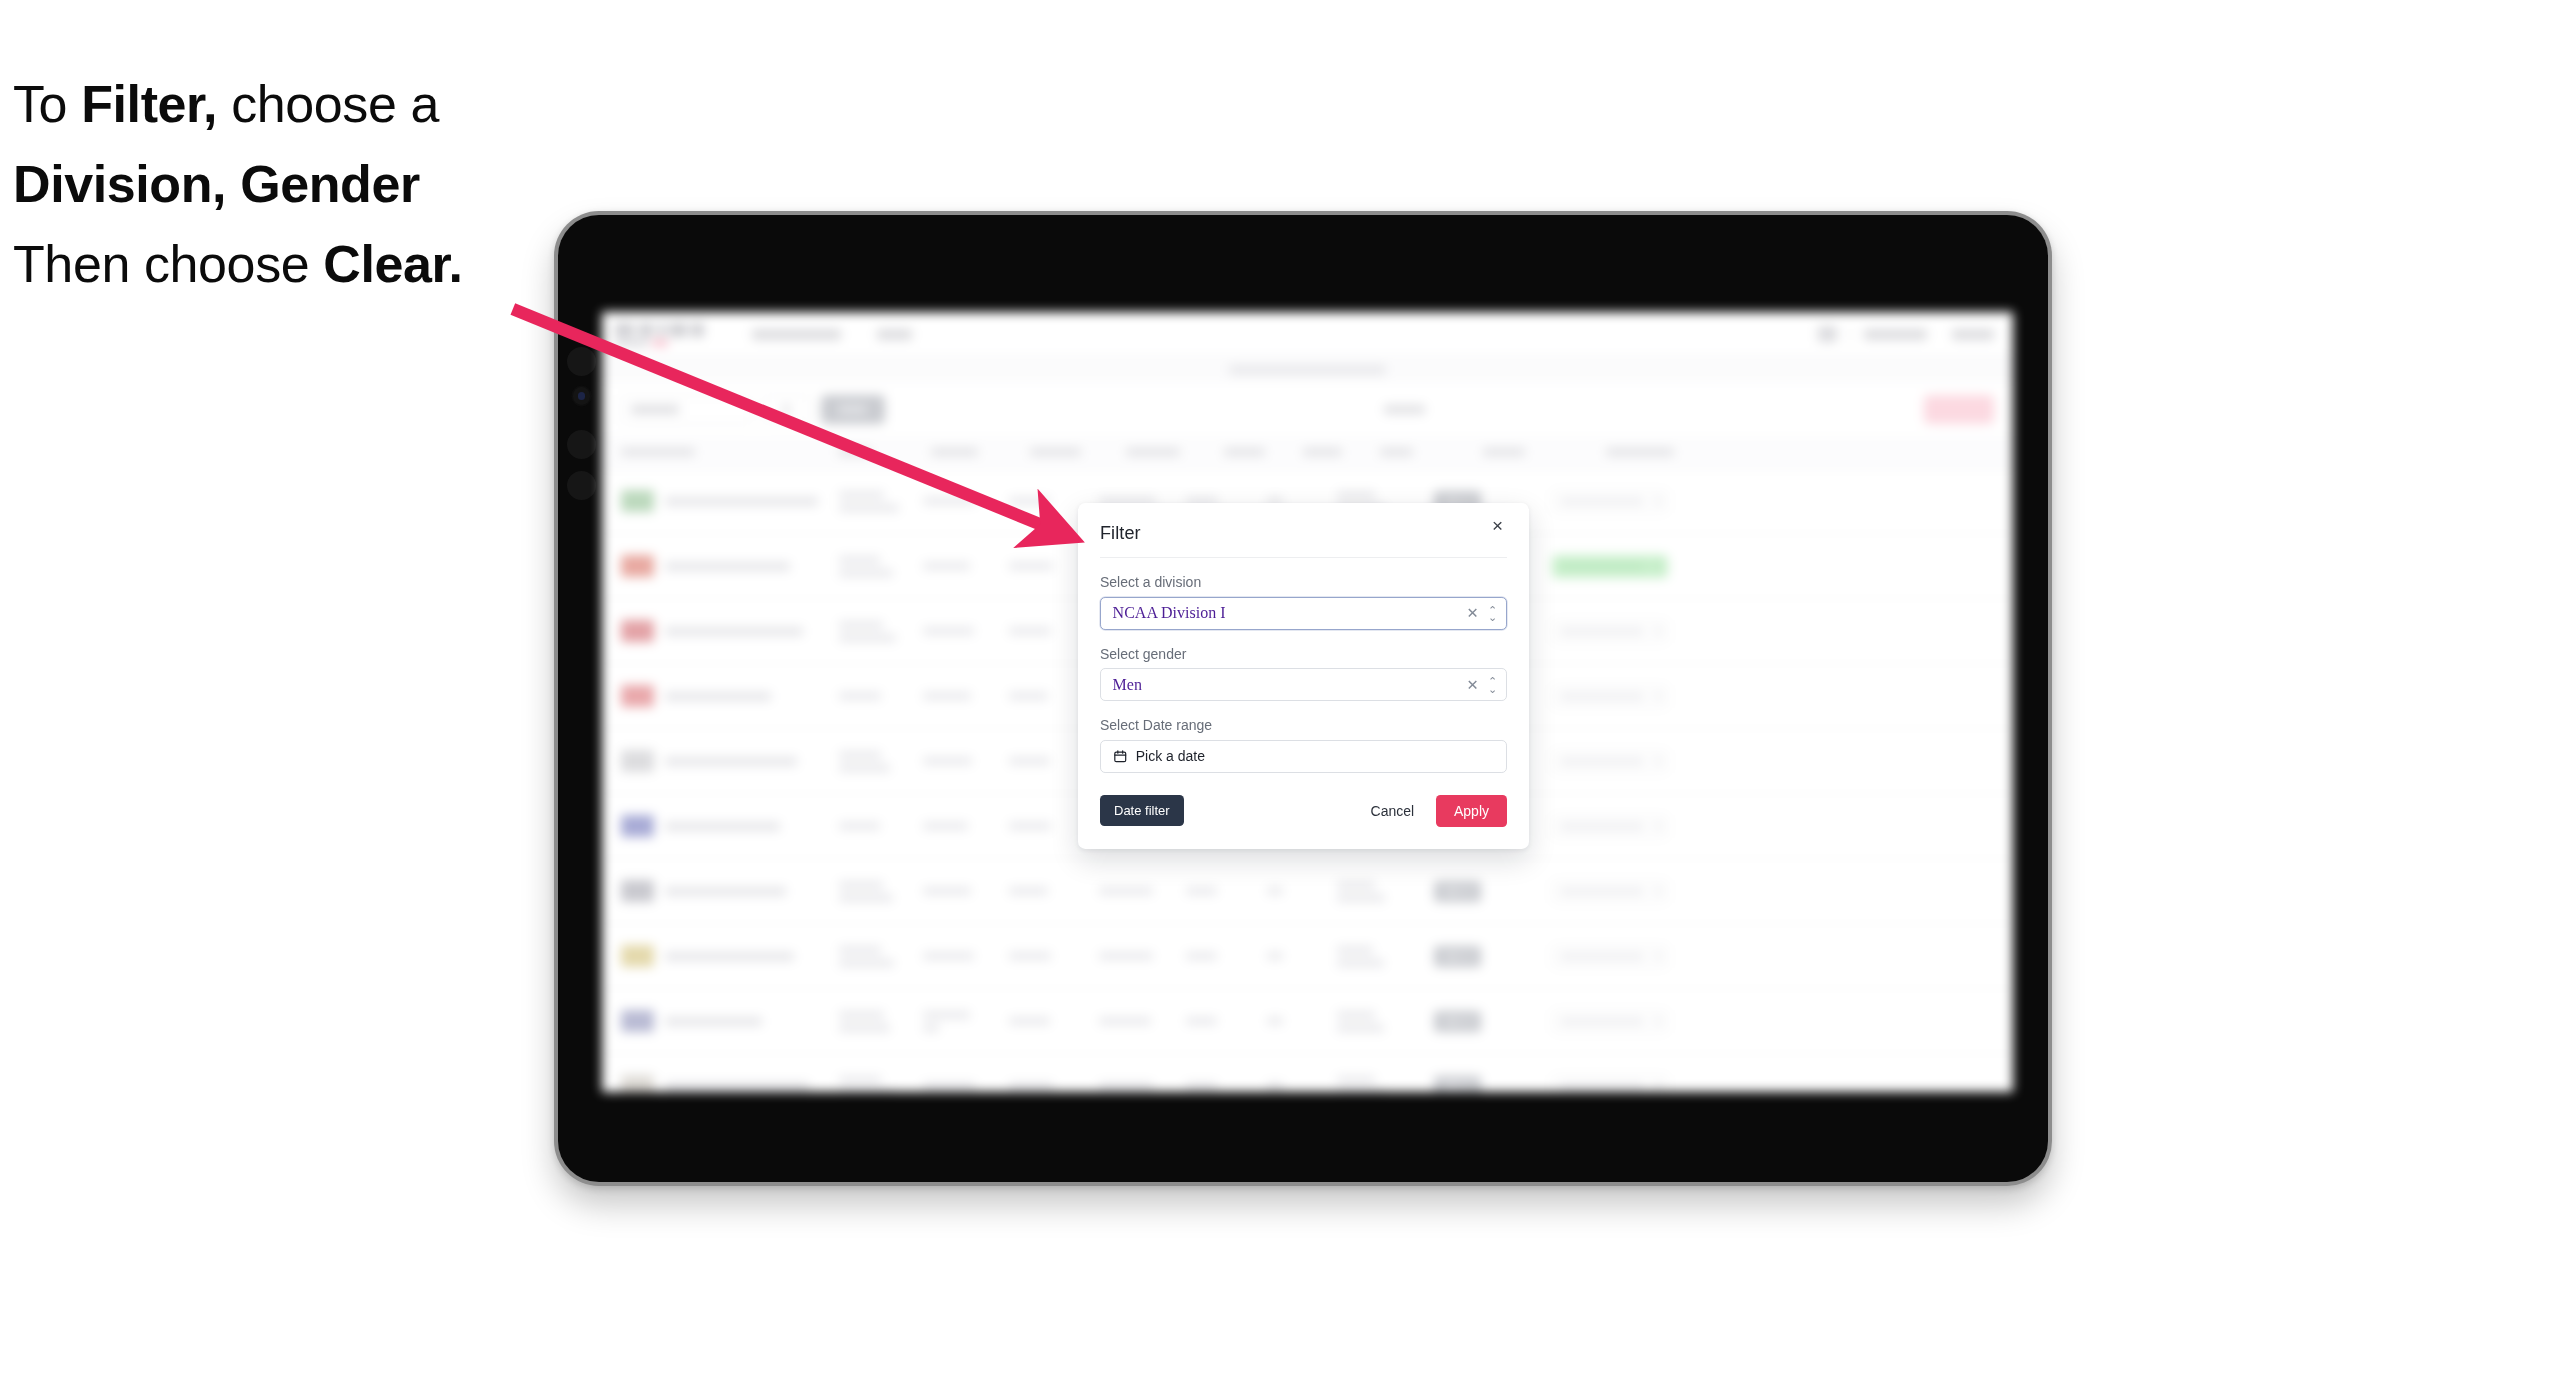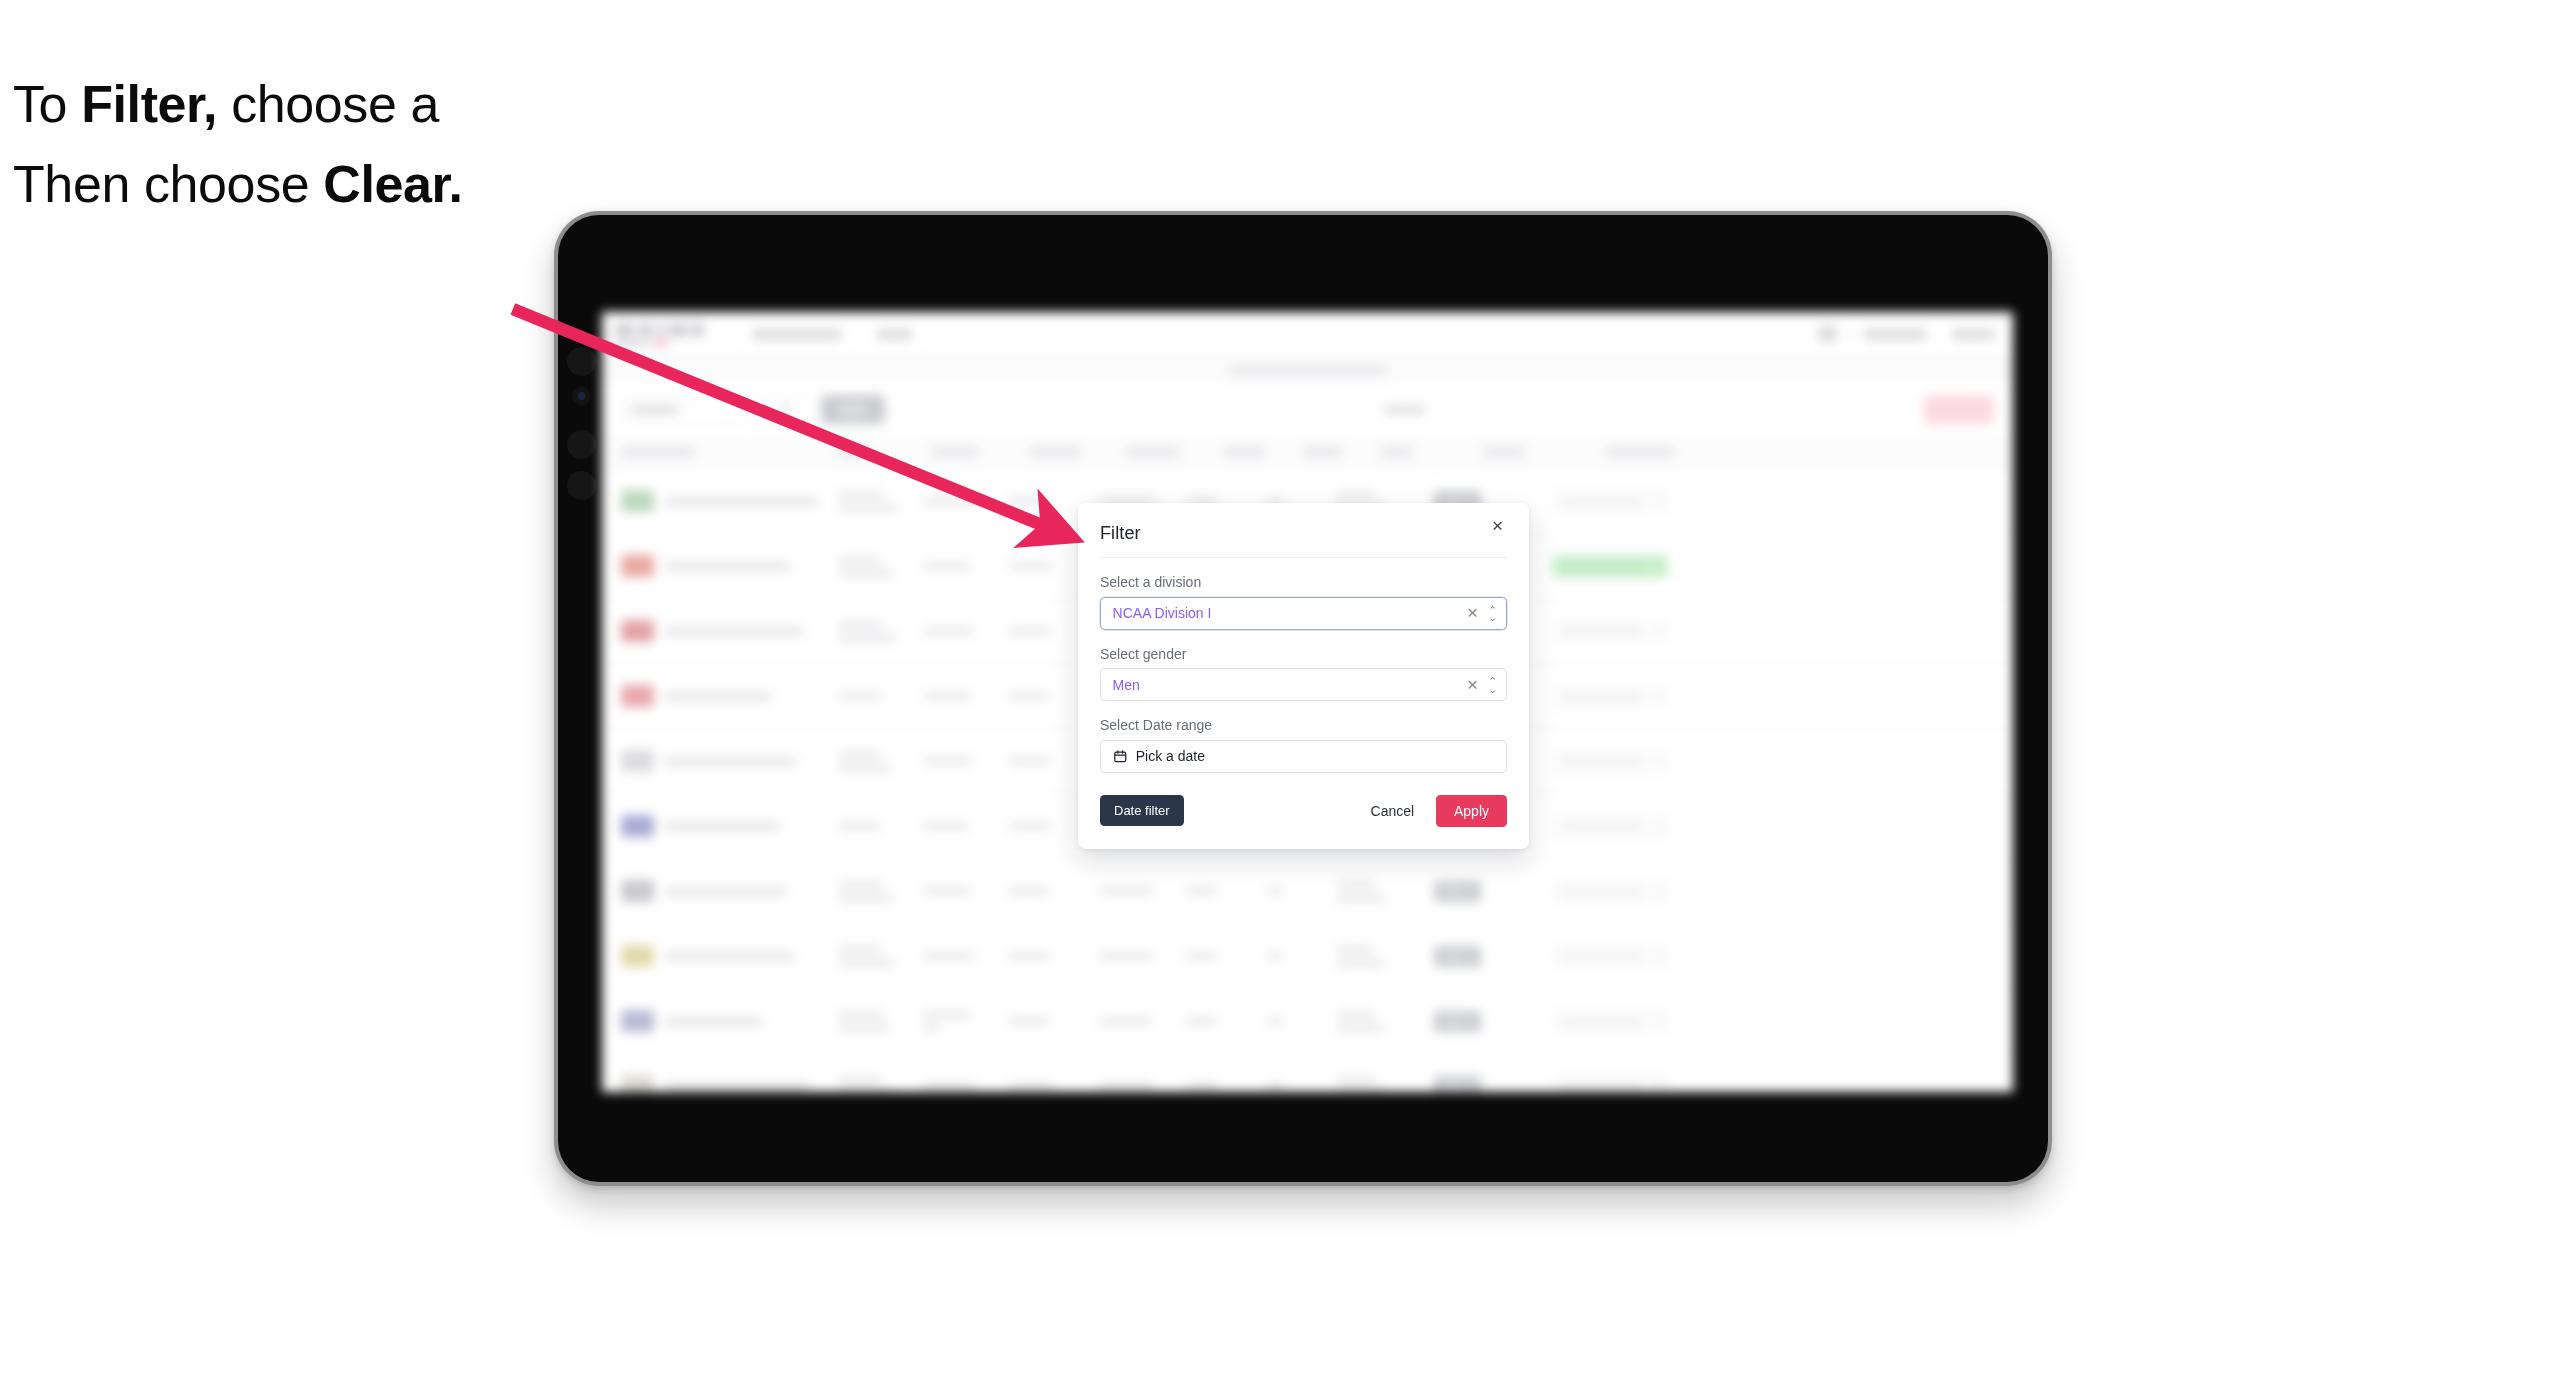--- a/index.html
+++ b/index.html
@@ -142,21 +142,21 @@
   }
   .field { margin-top: 16px; }
   .field:first-of-type { margin-top: 19px; }
   .field-label { font-size: 14px; color:#676d78; margin-bottom: 6.5px; }
   .control {
     height: 33px; border:0.7px solid #dcdfe4; border-radius: 5.1px;
     display:flex; align-items:center; padding: 0 8.7px 0 11.6px;
     background:#fff;
   }
   .control.focused { border-color: #97a6cc; box-shadow: 0 0 0 0.7px rgba(151,166,204,0.35); }
-  .control .val { flex: 1; font-size: 14px; color:#8b5cf6; }
+  .control .val { flex: 1; font-size: 16px; color:#4c1d95;font-family:Liberation Serif, serif; }
   .ctl-icons { display:flex; align-items:center; gap: 9.5px; color:#838b97; }
   .ico-x { font-size: 14.5px; line-height:1; }
   .ico-chev { display:flex; flex-direction:column; align-items:center; gap:1.5px; line-height:0.55; font-size: 11px; }
   .cal-ico { width: 14.5px; height: 14.5px; margin-right: 8.7px; flex: none; }
   .placeholder { font-size: 14px; color:#1d212a; }
 
   .modal-foot { display:flex; align-items:center; margin-top: 22px; padding-bottom: 10.2px; }
   .btn {
     border: none; border-radius: 4.4px; cursor: pointer;
     font-family: "Liberation Sans", sans-serif;
@@ -172,20 +172,21 @@
   
   #arrow { position:absolute; left: 0; top: 0; width: 2576px; height: 1386px; pointer-events:none; }
 </style>
 </head>
 <body>
 
 <div id="stage">
 
   <div class="caption">
     <div><span>To </span><b>Filter,</b><span> choose a</span></div>
+    <div><b>Division, Gender</b></div>
     <div><span>Then choose </span><b>Clear.</b></div>
   </div>
 
   <div id="tablet">
     <div id="tablet-inner">
 
       <div id="cam-dot"></div>
       <div class="bezel-btn" style="top:132px"></div>
       <div class="bezel-btn" style="top:215px"></div>
       <div class="bezel-btn" style="top:256px"></div>

